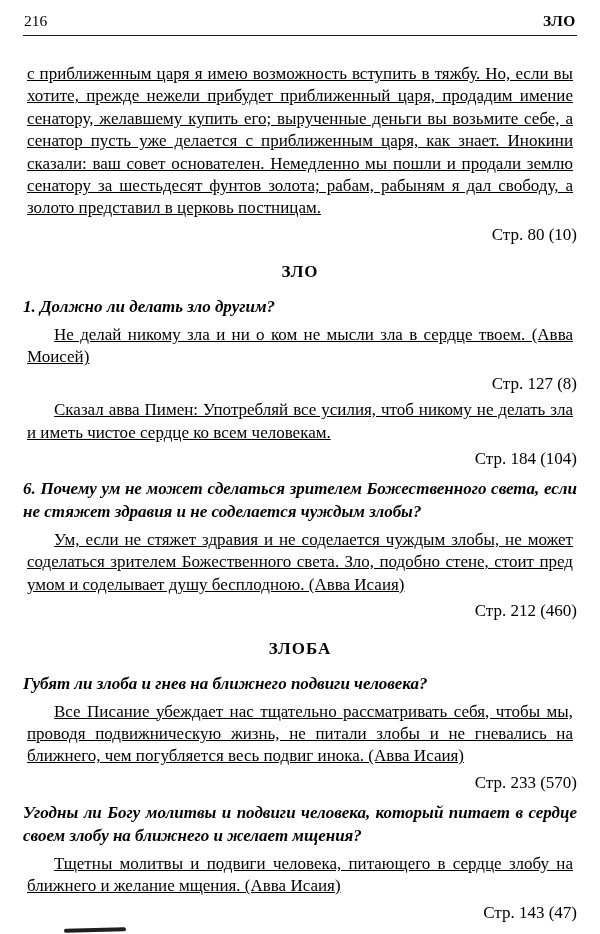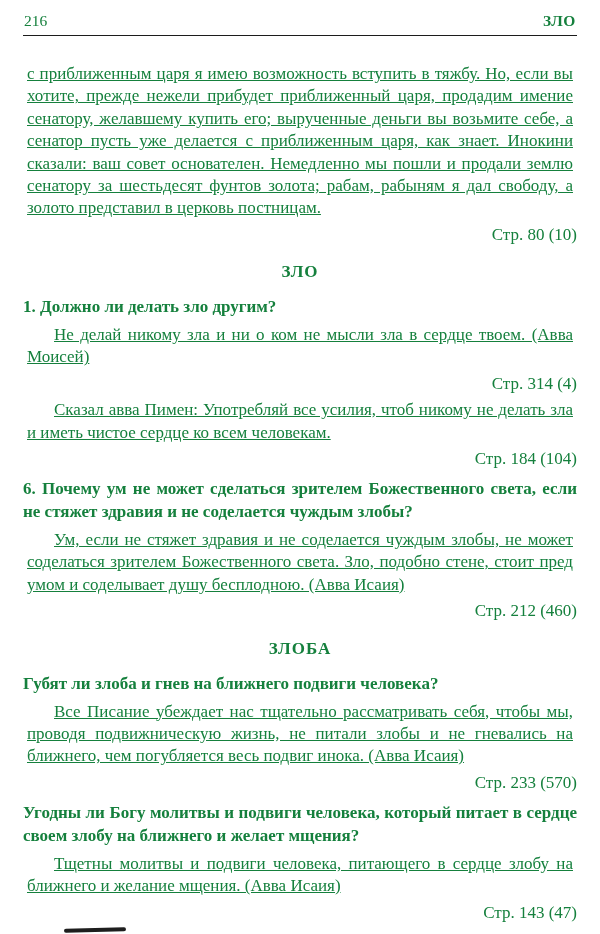--- a/index.html
+++ b/index.html
@@ -4,21 +4,21 @@
 <style>
   html, body { margin: 0; padding: 0; background: #e8e8e8; }
   .page {
     position: relative;
     width: 600px;
     height: 934px;
     margin: 0 auto;
     background: #ffffff;
     overflow: hidden;
     font-family: "Liberation Serif", "DejaVu Serif", serif;
-    color: #15803d;
+    color: #000000;
     box-sizing: border-box;
   }
   .inner { padding: 10px 23px 0 23px; }
   .pagehead {
     display: flex;
     justify-content: space-between;
     align-items: baseline;
     font-size: 15.5px;
     padding: 2px 1px 5px 1px;
   }
@@ -45,20 +45,21 @@
     text-align: center;
     font-size: 17px;
     font-weight: bold;
     letter-spacing: 1px;
   }
   .question {
     margin: 8px 0 5px 0;
     font-size: 17px;
     line-height: 22.8px;
     font-weight: bold;
+    font-style: italic;
     text-align: justify;
   }
   .artifact {
     position: absolute;
     left: 64px;
     bottom: 2px;
     width: 62px;
     height: 4px;
     background: #1e1e1e;
     border-radius: 2px;
@@ -77,21 +78,21 @@
     </header>
     <div class="rule"></div>
 
     <p class="para">с приближенным царя я имею возможность вступить в тяжбу. Но, если вы хотите, прежде нежели прибудет приближенный царя, продадим имение сенатору, желавшему купить его; вырученные деньги вы возьмите себе, а сенатор пусть уже делается с приближенным царя, как знает. Инокини сказали: ваш совет основателен. Немедленно мы пошли и продали землю сенатору за шестьдесят фунтов золота; рабам, рабыням я дал свободу, а золото представил в церковь постницам.</p>
     <p class="ref">Стр. 80 (10)</p>
 
     <h2 class="section-title">ЗЛО</h2>
 
     <p class="question">1. Должно ли делать зло другим?</p>
     <p class="para indent">Не делай никому зла и ни о ком не мысли зла в сердце твоем. (Авва Моисей)</p>
-    <p class="ref">Стр. 314 (4)</p>
+    <p class="ref">Стр. 127 (8)</p>
     <p class="para indent">Сказал авва Пимен: Употребляй все усилия, чтоб никому не делать зла и иметь чистое сердце ко всем человекам.</p>
     <p class="ref">Стр. 184 (104)</p>
 
     <p class="question">6. Почему ум не может сделаться зрителем Божественного света, если не стяжет здравия и не соделается чуждым злобы?</p>
     <p class="para indent">Ум, если не стяжет здравия и не соделается чуждым злобы, не может соделаться зрителем Божественного света. Зло, подобно стене, стоит пред умом и соделывает душу бесплодною. (Авва Исаия)</p>
     <p class="ref">Стр. 212 (460)</p>
 
     <h2 class="section-title">ЗЛОБА</h2>
 
     <p class="question">Губят ли злоба и гнев на ближнего подвиги человека?</p>

